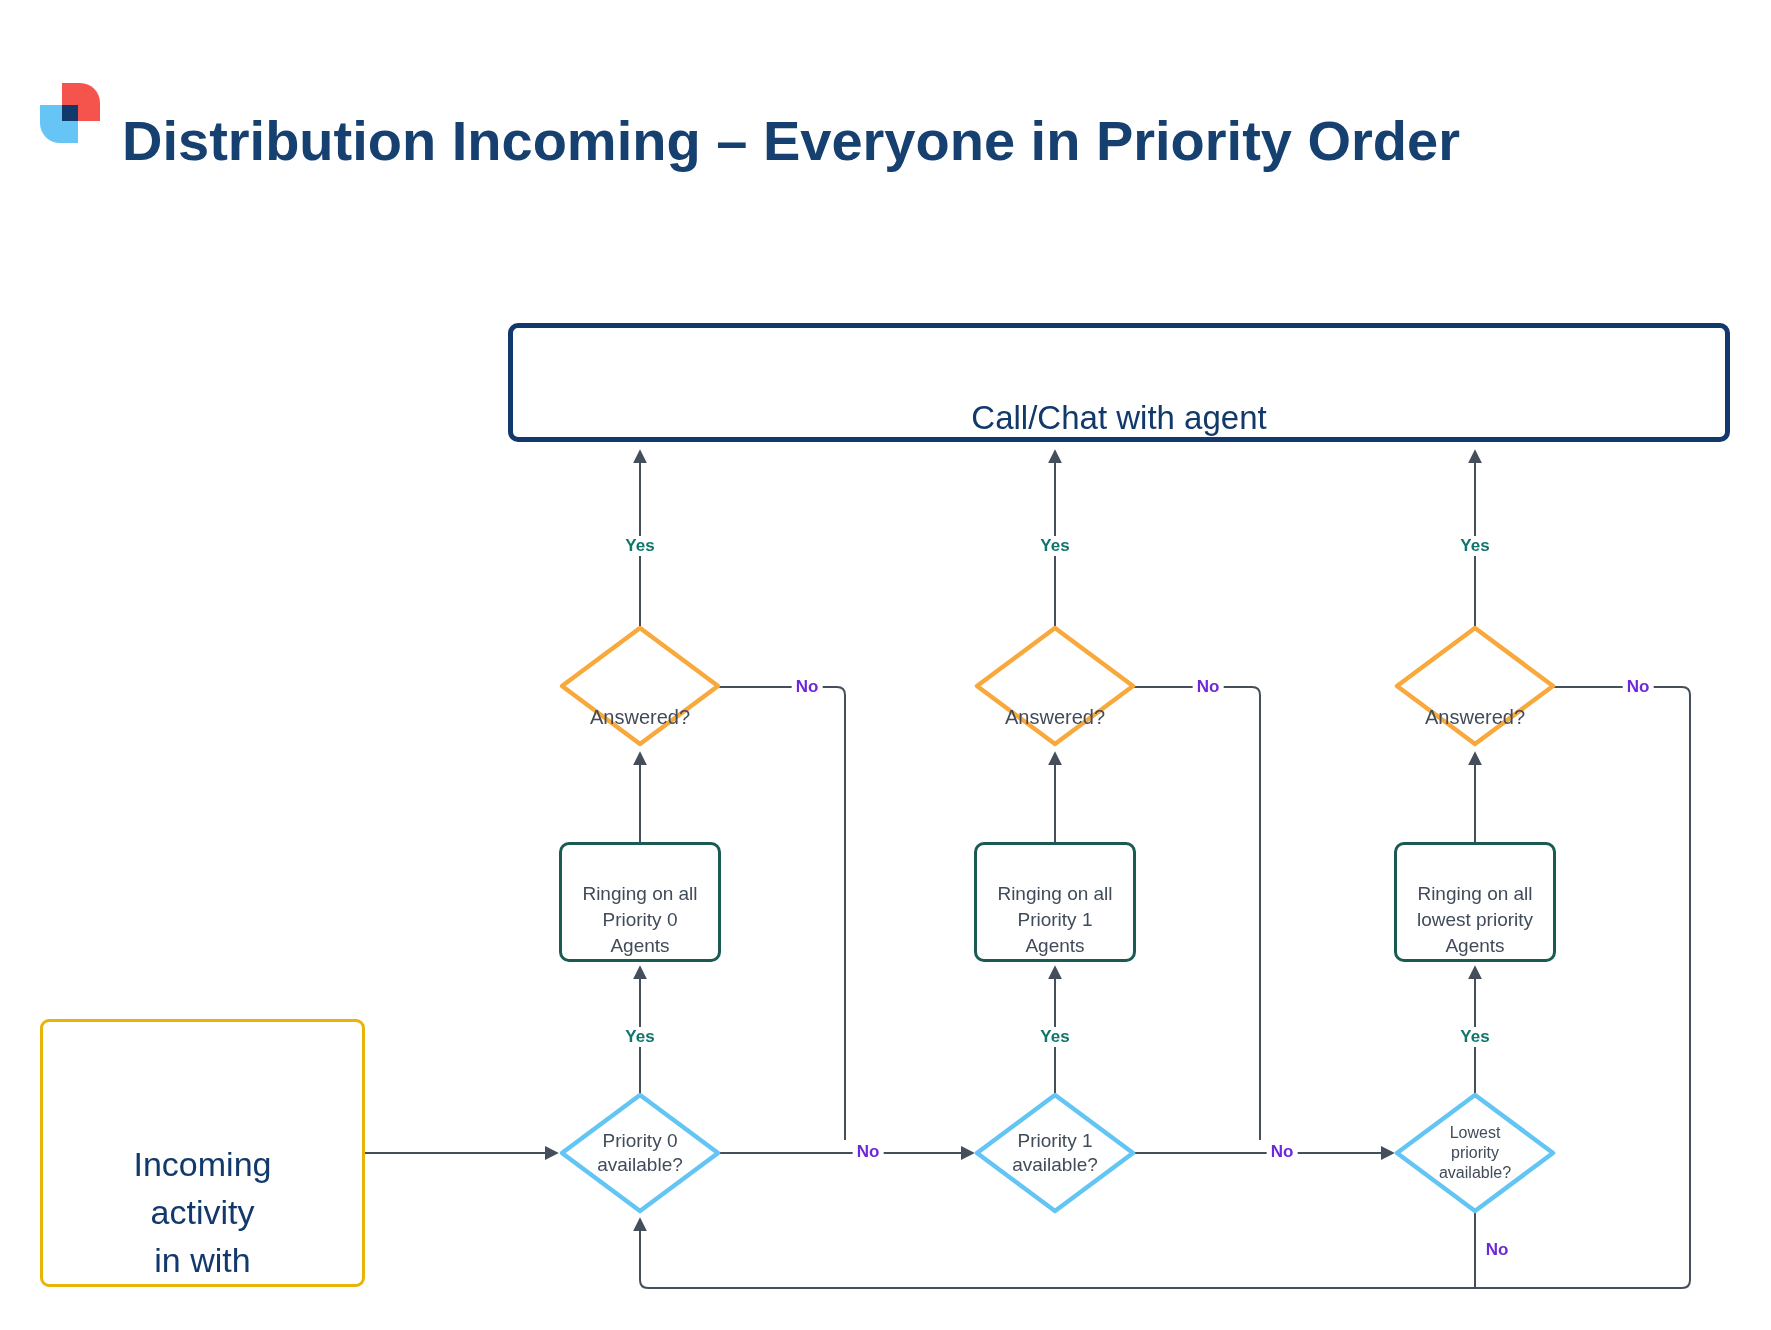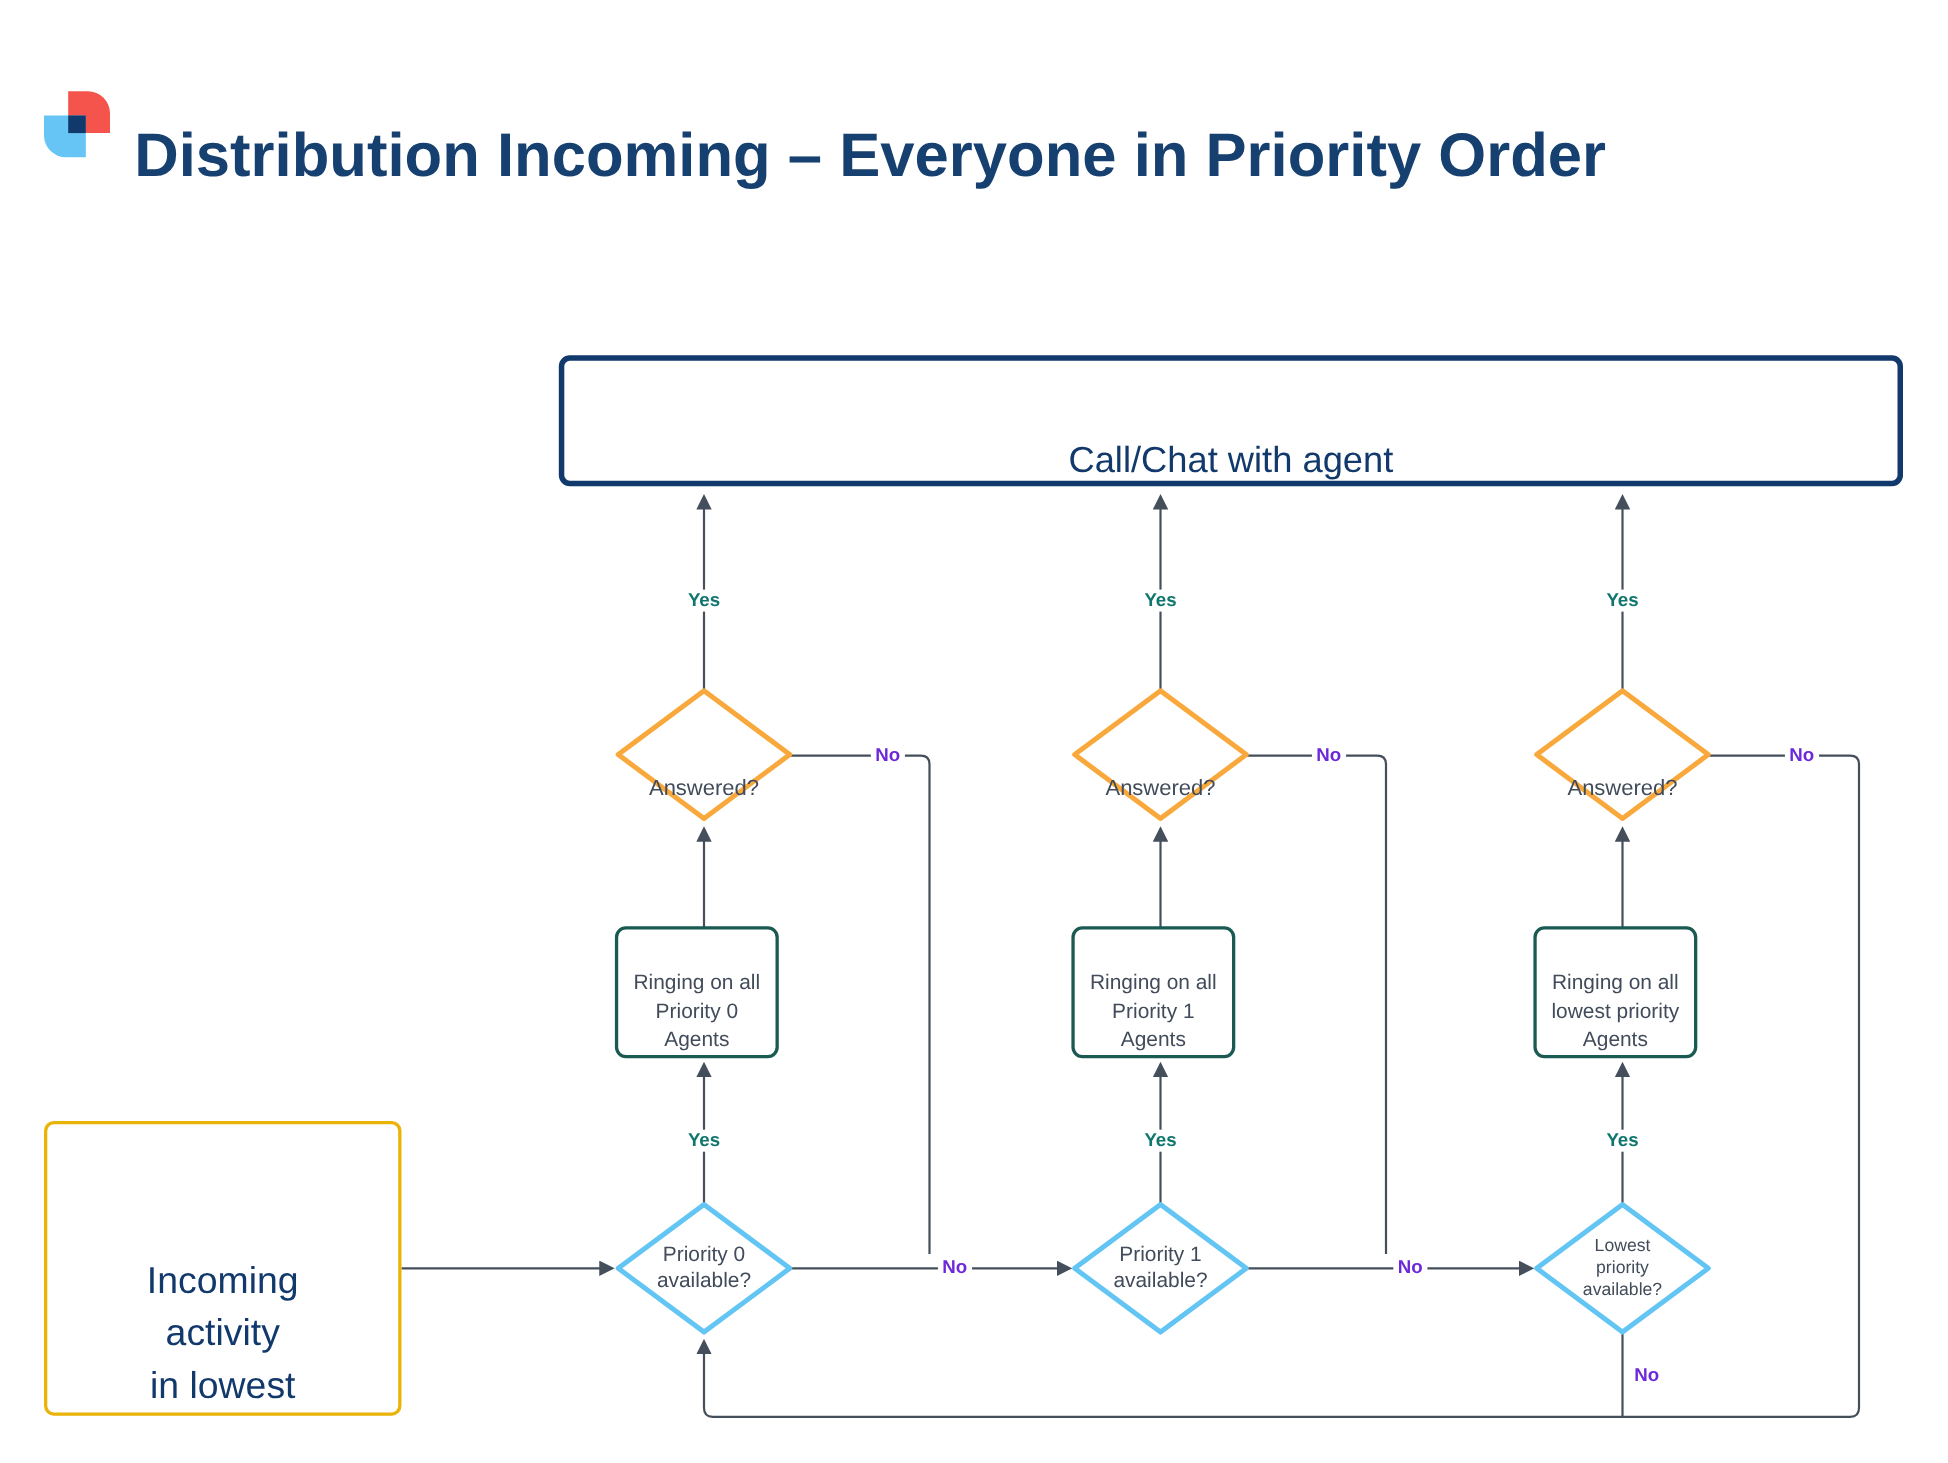--- a/index.html
+++ b/index.html
@@ -14,21 +14,21 @@
     left:508px;top:323px;width:1222px;height:119px;
     border:5px solid #12396B;border-radius:10px;
     color:#12396B;font-size:33px;
   }
   .start-box{
     left:40px;top:1019px;width:325px;height:268px;
     border:3px solid #eab308;border-radius:9px;
     color:#12396B;font-size:34px;line-height:48px;
   }
   .ringing-box{
-    top:842px;width:149px;height:120px;
+    top:842px;width:162px;height:120px;
     border:3px solid #1A5A53;border-radius:10px;
     color:#414B5A;font-size:19px;line-height:26px;
   }
   .rb-0{left:559px;} .rb-1{left:974px;} .rb-2{left:1394px;}
   .diamond-label{
     position:absolute;z-index:3;width:160px;text-align:center;
     color:#414B5A;background:transparent;
   }
   .answered-label{font-size:20px;margin-top:32px;}
   .avail-label{font-size:19px;line-height:24px;}
@@ -111,21 +111,21 @@
   <div class="page-title">Distribution Incoming – Everyone in Priority Order</div>
 
   <div class="node top-box">
     <span>Call/Chat with agent</span>
   </div>
 
   <div class="node start-box">
     <div>
       <div>Incoming</div>
       <div>activity</div>
-      <div>in lowest</div>
+      <div>in with</div>
     </div>
   </div>
 
   <div class="node ringing-box rb-0">
     <div>
       <div>Ringing on all</div>
       <div>Priority 0</div>
       <div>Agents</div>
     </div>
   </div>

